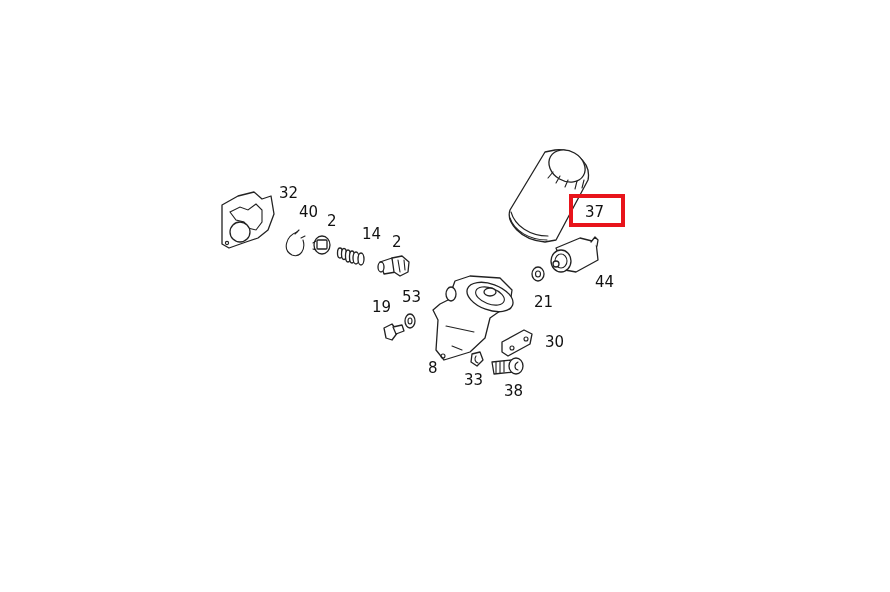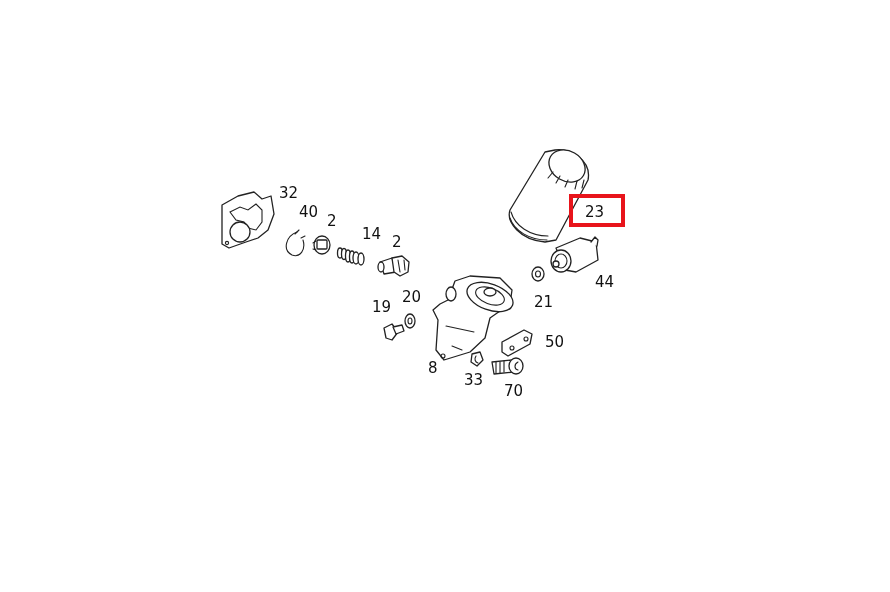--- a/index.html
+++ b/index.html
@@ -111,24 +111,24 @@
       <circle class="ln2" cx="512" cy="348" r="2"></circle>
       <circle class="ln2" cx="526" cy="339" r="2"></circle>
     </g>
   </svg>
 
   <span class="lbl" style="left:279px;top:186px">32</span>
   <span class="lbl" style="left:299px;top:205px">40</span>
   <span class="lbl" style="left:327px;top:214px">2</span>
   <span class="lbl" style="left:362px;top:227px">14</span>
   <span class="lbl" style="left:392px;top:235px">2</span>
-  <span class="lbl" style="left:585px;top:205px">23</span>
+  <span class="lbl" style="left:585px;top:205px">37</span>
   <span class="lbl" style="left:595px;top:275px">44</span>
   <span class="lbl" style="left:534px;top:295px">21</span>
   <span class="lbl" style="left:372px;top:300px">19</span>
-  <span class="lbl" style="left:402px;top:290px">20</span>
-  <span class="lbl" style="left:545px;top:335px">50</span>
+  <span class="lbl" style="left:402px;top:290px">53</span>
+  <span class="lbl" style="left:545px;top:335px">30</span>
   <span class="lbl" style="left:428px;top:361px">8</span>
   <span class="lbl" style="left:464px;top:373px">33</span>
-  <span class="lbl" style="left:504px;top:384px">70</span>
+  <span class="lbl" style="left:504px;top:384px">38</span>
 
   <div class="highlight" style="left:569px;top:194px;width:56px;height:33px"></div>
 </div>
 
 </body></html>

